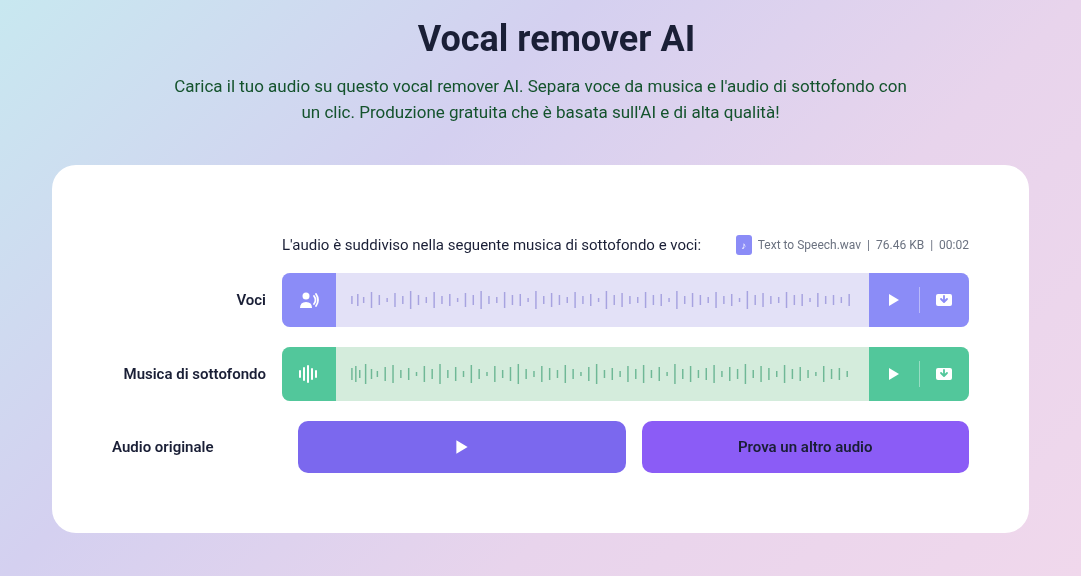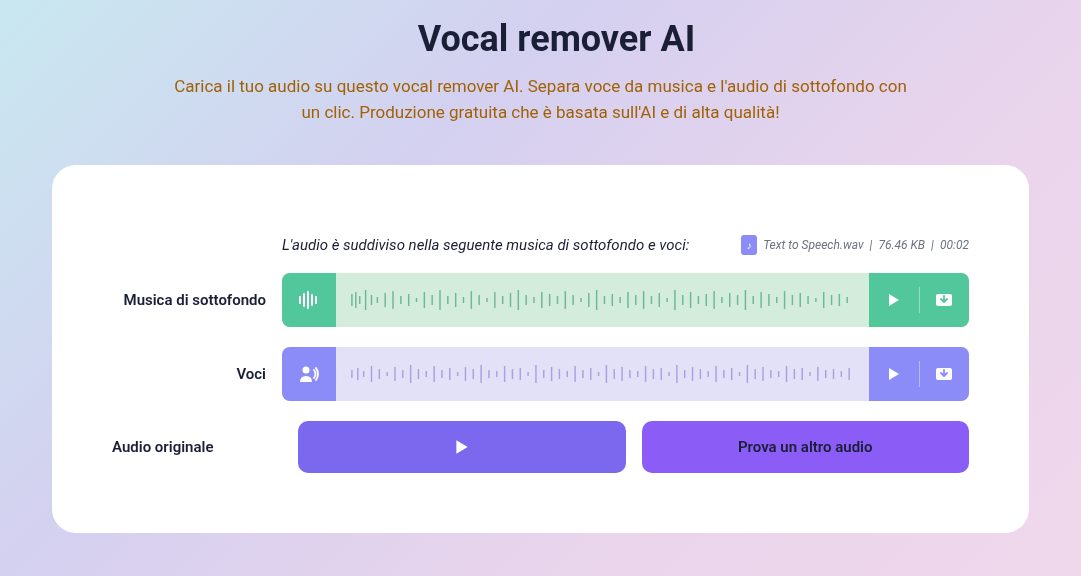--- a/index.html
+++ b/index.html
@@ -14,38 +14,37 @@
   text-align: center;
   font-size: 36px;
   font-weight: 700;
   color: #1a1f36;
   padding-top: 18px;
   padding-left: 32px;
 }
 .page-subtitle {
   text-align: center;
   font-size: 17px;
-  color: #a16207;
+  color: #14532d;
   max-width: 740px;
   margin: 14px auto 0;
   line-height: 1.5;
 }
 .card {
   background: #fff;
   border-radius: 24px;
   margin: 40px 52px 0;
   padding: 70px 60px 60px;
 }
 .split-header {
   display: flex;
   justify-content: space-between;
   align-items: center;
   margin-left: 170px;
   margin-bottom: 18px;
-  font-style: italic;
 }
 .split-text {
   font-size: 15px;
   color: #1a1f36;
 }
 .file-badge {
   display: flex;
   align-items: center;
   gap: 6px;
   font-size: 12px;
@@ -174,20 +173,118 @@
 <div class="card">
   <div class="split-header">
     <div class="split-text">L'audio è suddiviso nella seguente musica di sottofondo e voci:</div>
     <div class="file-badge">
       <div class="file-icon">♪</div>
       <span>Text to Speech.wav</span>
       <span>|</span>
       <span>76.46 KB</span>
       <span>|</span>
       <span>00:02</span>
+    </div>
+  </div>
+
+  <div class="track-row">
+    <div class="track-label">Voci</div>
+    <div class="track-bar purple">
+      <div class="track-icon-box purple">
+        <svg width="22" height="20" viewBox="0 0 22 20">
+            <circle cx="8" cy="6" r="3.5" fill="#fff"></circle>
+            <path d="M2 18 Q2 12 8 12 Q14 12 14 18 Z" fill="#fff"></path>
+            <path d="M16 6 Q19 10 16 14 M18 4 Q22 10 18 16" stroke="#fff" stroke-width="1.8" fill="none" stroke-linecap="round"></path>
+          </svg>
+      </div>
+      <div class="waveform-area">
+        <svg class="waveform-svg" viewBox="0 0 520 36" preserveAspectRatio="none">
+          <g stroke="#a7a3e0" stroke-width="1.5">
+            <line x1="4" y1="14" x2="4" y2="22"></line>
+              <line x1="10" y1="12" x2="10" y2="24"></line>
+              <line x1="16" y1="15" x2="16" y2="21"></line>
+              <line x1="24" y1="10" x2="24" y2="26"></line>
+              <line x1="32" y1="13" x2="32" y2="23"></line>
+              <line x1="40" y1="16" x2="40" y2="20"></line>
+              <line x1="48" y1="11" x2="48" y2="25"></line>
+              <line x1="56" y1="14" x2="56" y2="22"></line>
+              <line x1="64" y1="9" x2="64" y2="27"></line>
+              <line x1="72" y1="13" x2="72" y2="23"></line>
+              <line x1="80" y1="15" x2="80" y2="21"></line>
+              <line x1="88" y1="10" x2="88" y2="26"></line>
+              <line x1="96" y1="14" x2="96" y2="22"></line>
+              <line x1="104" y1="12" x2="104" y2="24"></line>
+              <line x1="112" y1="16" x2="112" y2="20"></line>
+              <line x1="120" y1="11" x2="120" y2="25"></line>
+              <line x1="128" y1="13" x2="128" y2="23"></line>
+              <line x1="136" y1="9" x2="136" y2="27"></line>
+              <line x1="144" y1="14" x2="144" y2="22"></line>
+              <line x1="152" y1="15" x2="152" y2="21"></line>
+              <line x1="160" y1="10" x2="160" y2="26"></line>
+              <line x1="168" y1="13" x2="168" y2="23"></line>
+              <line x1="176" y1="12" x2="176" y2="24"></line>
+              <line x1="184" y1="16" x2="184" y2="20"></line>
+              <line x1="192" y1="9" x2="192" y2="27"></line>
+              <line x1="200" y1="14" x2="200" y2="22"></line>
+              <line x1="208" y1="11" x2="208" y2="25"></line>
+              <line x1="216" y1="13" x2="216" y2="23"></line>
+              <line x1="224" y1="15" x2="224" y2="21"></line>
+              <line x1="232" y1="10" x2="232" y2="26"></line>
+              <line x1="240" y1="14" x2="240" y2="22"></line>
+              <line x1="248" y1="12" x2="248" y2="24"></line>
+              <line x1="256" y1="16" x2="256" y2="20"></line>
+              <line x1="264" y1="9" x2="264" y2="27"></line>
+              <line x1="272" y1="13" x2="272" y2="23"></line>
+              <line x1="280" y1="11" x2="280" y2="25"></line>
+              <line x1="288" y1="14" x2="288" y2="22"></line>
+              <line x1="296" y1="15" x2="296" y2="21"></line>
+              <line x1="304" y1="10" x2="304" y2="26"></line>
+              <line x1="312" y1="13" x2="312" y2="23"></line>
+              <line x1="320" y1="12" x2="320" y2="24"></line>
+              <line x1="328" y1="16" x2="328" y2="20"></line>
+              <line x1="336" y1="9" x2="336" y2="27"></line>
+              <line x1="344" y1="14" x2="344" y2="22"></line>
+              <line x1="352" y1="11" x2="352" y2="25"></line>
+              <line x1="360" y1="13" x2="360" y2="23"></line>
+              <line x1="368" y1="15" x2="368" y2="21"></line>
+              <line x1="376" y1="10" x2="376" y2="26"></line>
+              <line x1="384" y1="14" x2="384" y2="22"></line>
+              <line x1="392" y1="12" x2="392" y2="24"></line>
+              <line x1="400" y1="16" x2="400" y2="20"></line>
+              <line x1="408" y1="9" x2="408" y2="27"></line>
+              <line x1="416" y1="13" x2="416" y2="23"></line>
+              <line x1="424" y1="11" x2="424" y2="25"></line>
+              <line x1="432" y1="14" x2="432" y2="22"></line>
+              <line x1="440" y1="15" x2="440" y2="21"></line>
+              <line x1="448" y1="10" x2="448" y2="26"></line>
+              <line x1="456" y1="13" x2="456" y2="23"></line>
+              <line x1="464" y1="12" x2="464" y2="24"></line>
+              <line x1="472" y1="16" x2="472" y2="20"></line>
+              <line x1="480" y1="11" x2="480" y2="25"></line>
+              <line x1="488" y1="14" x2="488" y2="22"></line>
+              <line x1="496" y1="13" x2="496" y2="23"></line>
+              <line x1="504" y1="15" x2="504" y2="21"></line>
+              <line x1="512" y1="12" x2="512" y2="24"></line>
+          </g>
+        </svg>
+      </div>
+      <div class="track-controls purple">
+        <div class="ctrl-btn">
+          <svg width="16" height="16" viewBox="0 0 16 16">
+              <path d="M3 2 L13 8 L3 14 Z" fill="#fff"></path>
+            </svg>
+        </div>
+        <div class="ctrl-divider"></div>
+        <div class="ctrl-btn">
+          <svg width="18" height="16" viewBox="0 0 18 16">
+              <rect x="1" y="2" width="16" height="12" rx="2" fill="#fff"></rect>
+              <path d="M9 4 L9 9 M6 7 L9 10 L12 7" stroke="#8b8cf7" stroke-width="1.8" fill="none" stroke-linecap="round" stroke-linejoin="round"></path>
+            </svg>
+        </div>
+      </div>
     </div>
   </div>
 
   <div class="track-row">
     <div class="track-label">Musica di sottofondo</div>
     <div class="track-bar green">
       <div class="track-icon-box green">
         <svg width="22" height="18" viewBox="0 0 22 18">
             <g stroke="#fff" stroke-width="2" stroke-linecap="round">
               <line x1="2" y1="6" x2="2" y2="12"></line>
@@ -280,118 +377,20 @@
         <div class="ctrl-btn">
           <svg width="18" height="16" viewBox="0 0 18 16">
               <rect x="1" y="2" width="16" height="12" rx="2" fill="#fff"></rect>
               <path d="M9 4 L9 9 M6 7 L9 10 L12 7" stroke="#52c79b" stroke-width="1.8" fill="none" stroke-linecap="round" stroke-linejoin="round"></path>
             </svg>
         </div>
       </div>
     </div>
   </div>
 
-  <div class="track-row">
-    <div class="track-label">Voci</div>
-    <div class="track-bar purple">
-      <div class="track-icon-box purple">
-        <svg width="22" height="20" viewBox="0 0 22 20">
-            <circle cx="8" cy="6" r="3.5" fill="#fff"></circle>
-            <path d="M2 18 Q2 12 8 12 Q14 12 14 18 Z" fill="#fff"></path>
-            <path d="M16 6 Q19 10 16 14 M18 4 Q22 10 18 16" stroke="#fff" stroke-width="1.8" fill="none" stroke-linecap="round"></path>
-          </svg>
-      </div>
-      <div class="waveform-area">
-        <svg class="waveform-svg" viewBox="0 0 520 36" preserveAspectRatio="none">
-          <g stroke="#a7a3e0" stroke-width="1.5">
-            <line x1="4" y1="14" x2="4" y2="22"></line>
-              <line x1="10" y1="12" x2="10" y2="24"></line>
-              <line x1="16" y1="15" x2="16" y2="21"></line>
-              <line x1="24" y1="10" x2="24" y2="26"></line>
-              <line x1="32" y1="13" x2="32" y2="23"></line>
-              <line x1="40" y1="16" x2="40" y2="20"></line>
-              <line x1="48" y1="11" x2="48" y2="25"></line>
-              <line x1="56" y1="14" x2="56" y2="22"></line>
-              <line x1="64" y1="9" x2="64" y2="27"></line>
-              <line x1="72" y1="13" x2="72" y2="23"></line>
-              <line x1="80" y1="15" x2="80" y2="21"></line>
-              <line x1="88" y1="10" x2="88" y2="26"></line>
-              <line x1="96" y1="14" x2="96" y2="22"></line>
-              <line x1="104" y1="12" x2="104" y2="24"></line>
-              <line x1="112" y1="16" x2="112" y2="20"></line>
-              <line x1="120" y1="11" x2="120" y2="25"></line>
-              <line x1="128" y1="13" x2="128" y2="23"></line>
-              <line x1="136" y1="9" x2="136" y2="27"></line>
-              <line x1="144" y1="14" x2="144" y2="22"></line>
-              <line x1="152" y1="15" x2="152" y2="21"></line>
-              <line x1="160" y1="10" x2="160" y2="26"></line>
-              <line x1="168" y1="13" x2="168" y2="23"></line>
-              <line x1="176" y1="12" x2="176" y2="24"></line>
-              <line x1="184" y1="16" x2="184" y2="20"></line>
-              <line x1="192" y1="9" x2="192" y2="27"></line>
-              <line x1="200" y1="14" x2="200" y2="22"></line>
-              <line x1="208" y1="11" x2="208" y2="25"></line>
-              <line x1="216" y1="13" x2="216" y2="23"></line>
-              <line x1="224" y1="15" x2="224" y2="21"></line>
-              <line x1="232" y1="10" x2="232" y2="26"></line>
-              <line x1="240" y1="14" x2="240" y2="22"></line>
-              <line x1="248" y1="12" x2="248" y2="24"></line>
-              <line x1="256" y1="16" x2="256" y2="20"></line>
-              <line x1="264" y1="9" x2="264" y2="27"></line>
-              <line x1="272" y1="13" x2="272" y2="23"></line>
-              <line x1="280" y1="11" x2="280" y2="25"></line>
-              <line x1="288" y1="14" x2="288" y2="22"></line>
-              <line x1="296" y1="15" x2="296" y2="21"></line>
-              <line x1="304" y1="10" x2="304" y2="26"></line>
-              <line x1="312" y1="13" x2="312" y2="23"></line>
-              <line x1="320" y1="12" x2="320" y2="24"></line>
-              <line x1="328" y1="16" x2="328" y2="20"></line>
-              <line x1="336" y1="9" x2="336" y2="27"></line>
-              <line x1="344" y1="14" x2="344" y2="22"></line>
-              <line x1="352" y1="11" x2="352" y2="25"></line>
-              <line x1="360" y1="13" x2="360" y2="23"></line>
-              <line x1="368" y1="15" x2="368" y2="21"></line>
-              <line x1="376" y1="10" x2="376" y2="26"></line>
-              <line x1="384" y1="14" x2="384" y2="22"></line>
-              <line x1="392" y1="12" x2="392" y2="24"></line>
-              <line x1="400" y1="16" x2="400" y2="20"></line>
-              <line x1="408" y1="9" x2="408" y2="27"></line>
-              <line x1="416" y1="13" x2="416" y2="23"></line>
-              <line x1="424" y1="11" x2="424" y2="25"></line>
-              <line x1="432" y1="14" x2="432" y2="22"></line>
-              <line x1="440" y1="15" x2="440" y2="21"></line>
-              <line x1="448" y1="10" x2="448" y2="26"></line>
-              <line x1="456" y1="13" x2="456" y2="23"></line>
-              <line x1="464" y1="12" x2="464" y2="24"></line>
-              <line x1="472" y1="16" x2="472" y2="20"></line>
-              <line x1="480" y1="11" x2="480" y2="25"></line>
-              <line x1="488" y1="14" x2="488" y2="22"></line>
-              <line x1="496" y1="13" x2="496" y2="23"></line>
-              <line x1="504" y1="15" x2="504" y2="21"></line>
-              <line x1="512" y1="12" x2="512" y2="24"></line>
-          </g>
-        </svg>
-      </div>
-      <div class="track-controls purple">
-        <div class="ctrl-btn">
-          <svg width="16" height="16" viewBox="0 0 16 16">
-              <path d="M3 2 L13 8 L3 14 Z" fill="#fff"></path>
-            </svg>
-        </div>
-        <div class="ctrl-divider"></div>
-        <div class="ctrl-btn">
-          <svg width="18" height="16" viewBox="0 0 18 16">
-              <rect x="1" y="2" width="16" height="12" rx="2" fill="#fff"></rect>
-              <path d="M9 4 L9 9 M6 7 L9 10 L12 7" stroke="#8b8cf7" stroke-width="1.8" fill="none" stroke-linecap="round" stroke-linejoin="round"></path>
-            </svg>
-        </div>
-      </div>
-    </div>
-  </div>
-
   <div class="bottom-row">
     <div class="bottom-label">Audio originale</div>
     <div class="btn-primary">
       <svg width="18" height="18" viewBox="0 0 16 16">
           <path d="M3 2 L13 8 L3 14 Z" fill="#fff"></path>
         </svg>
     </div>
     <div class="btn-secondary">Prova un altro audio</div>
   </div>
 </div>

